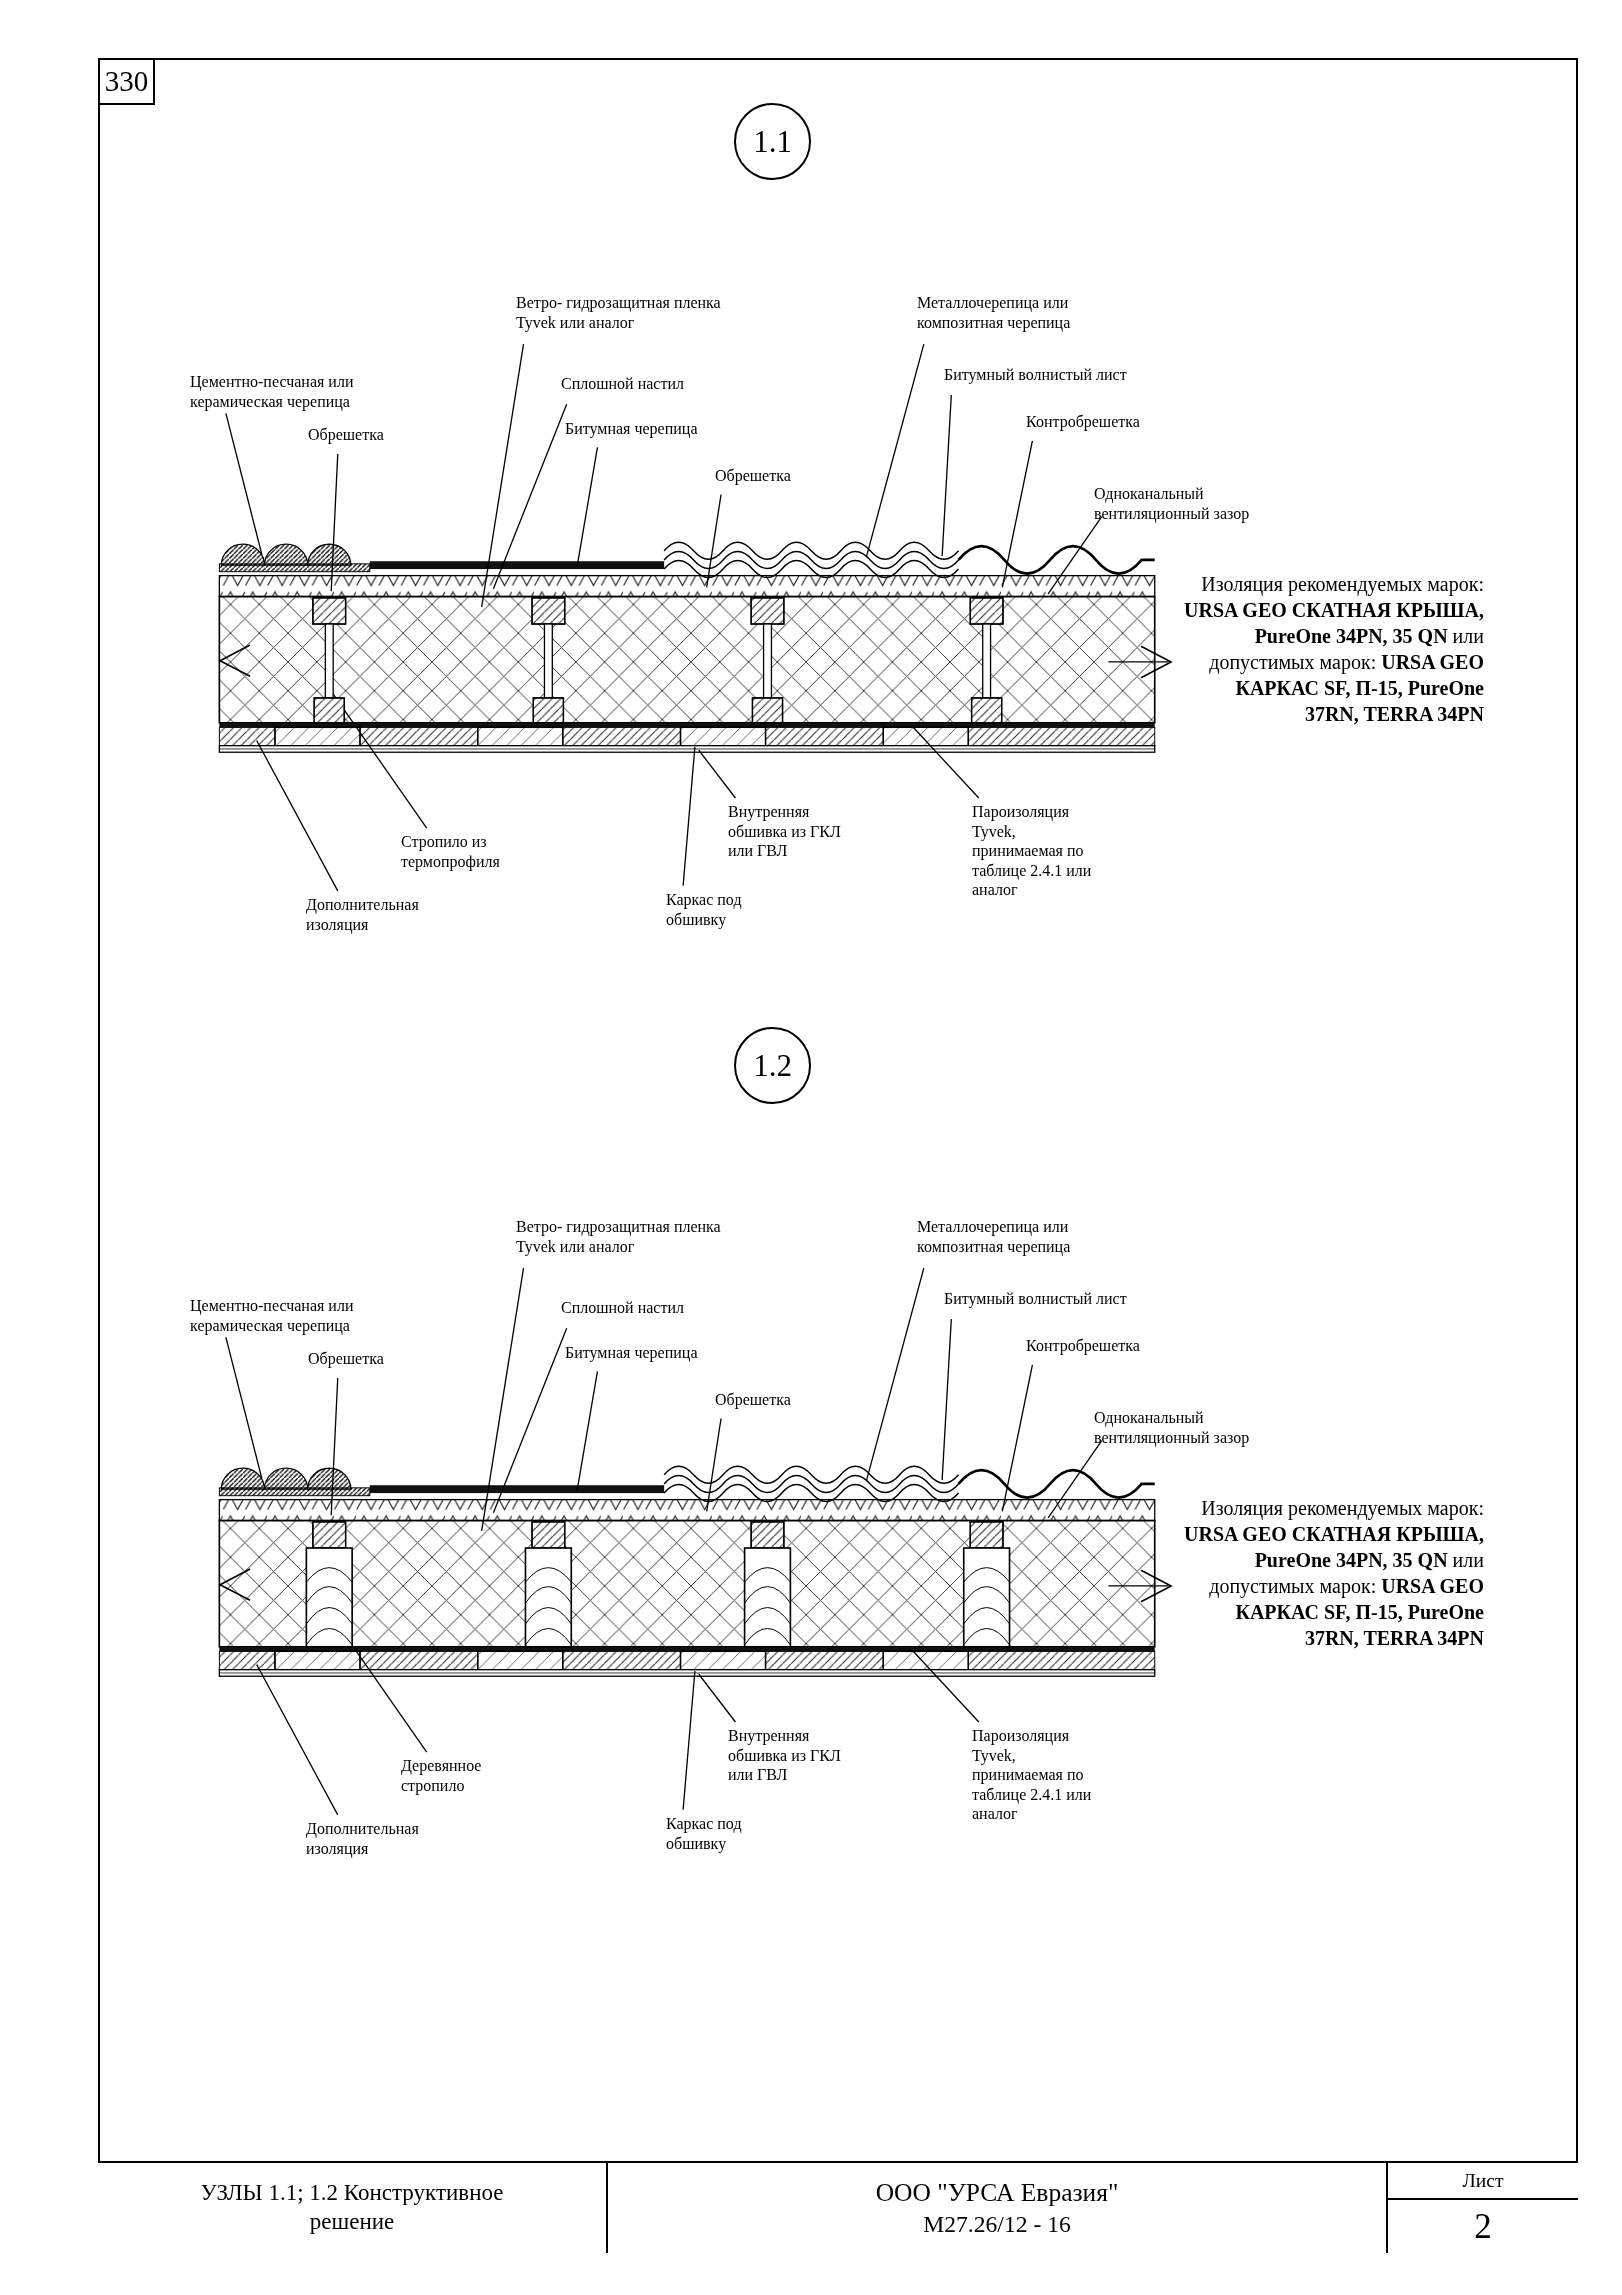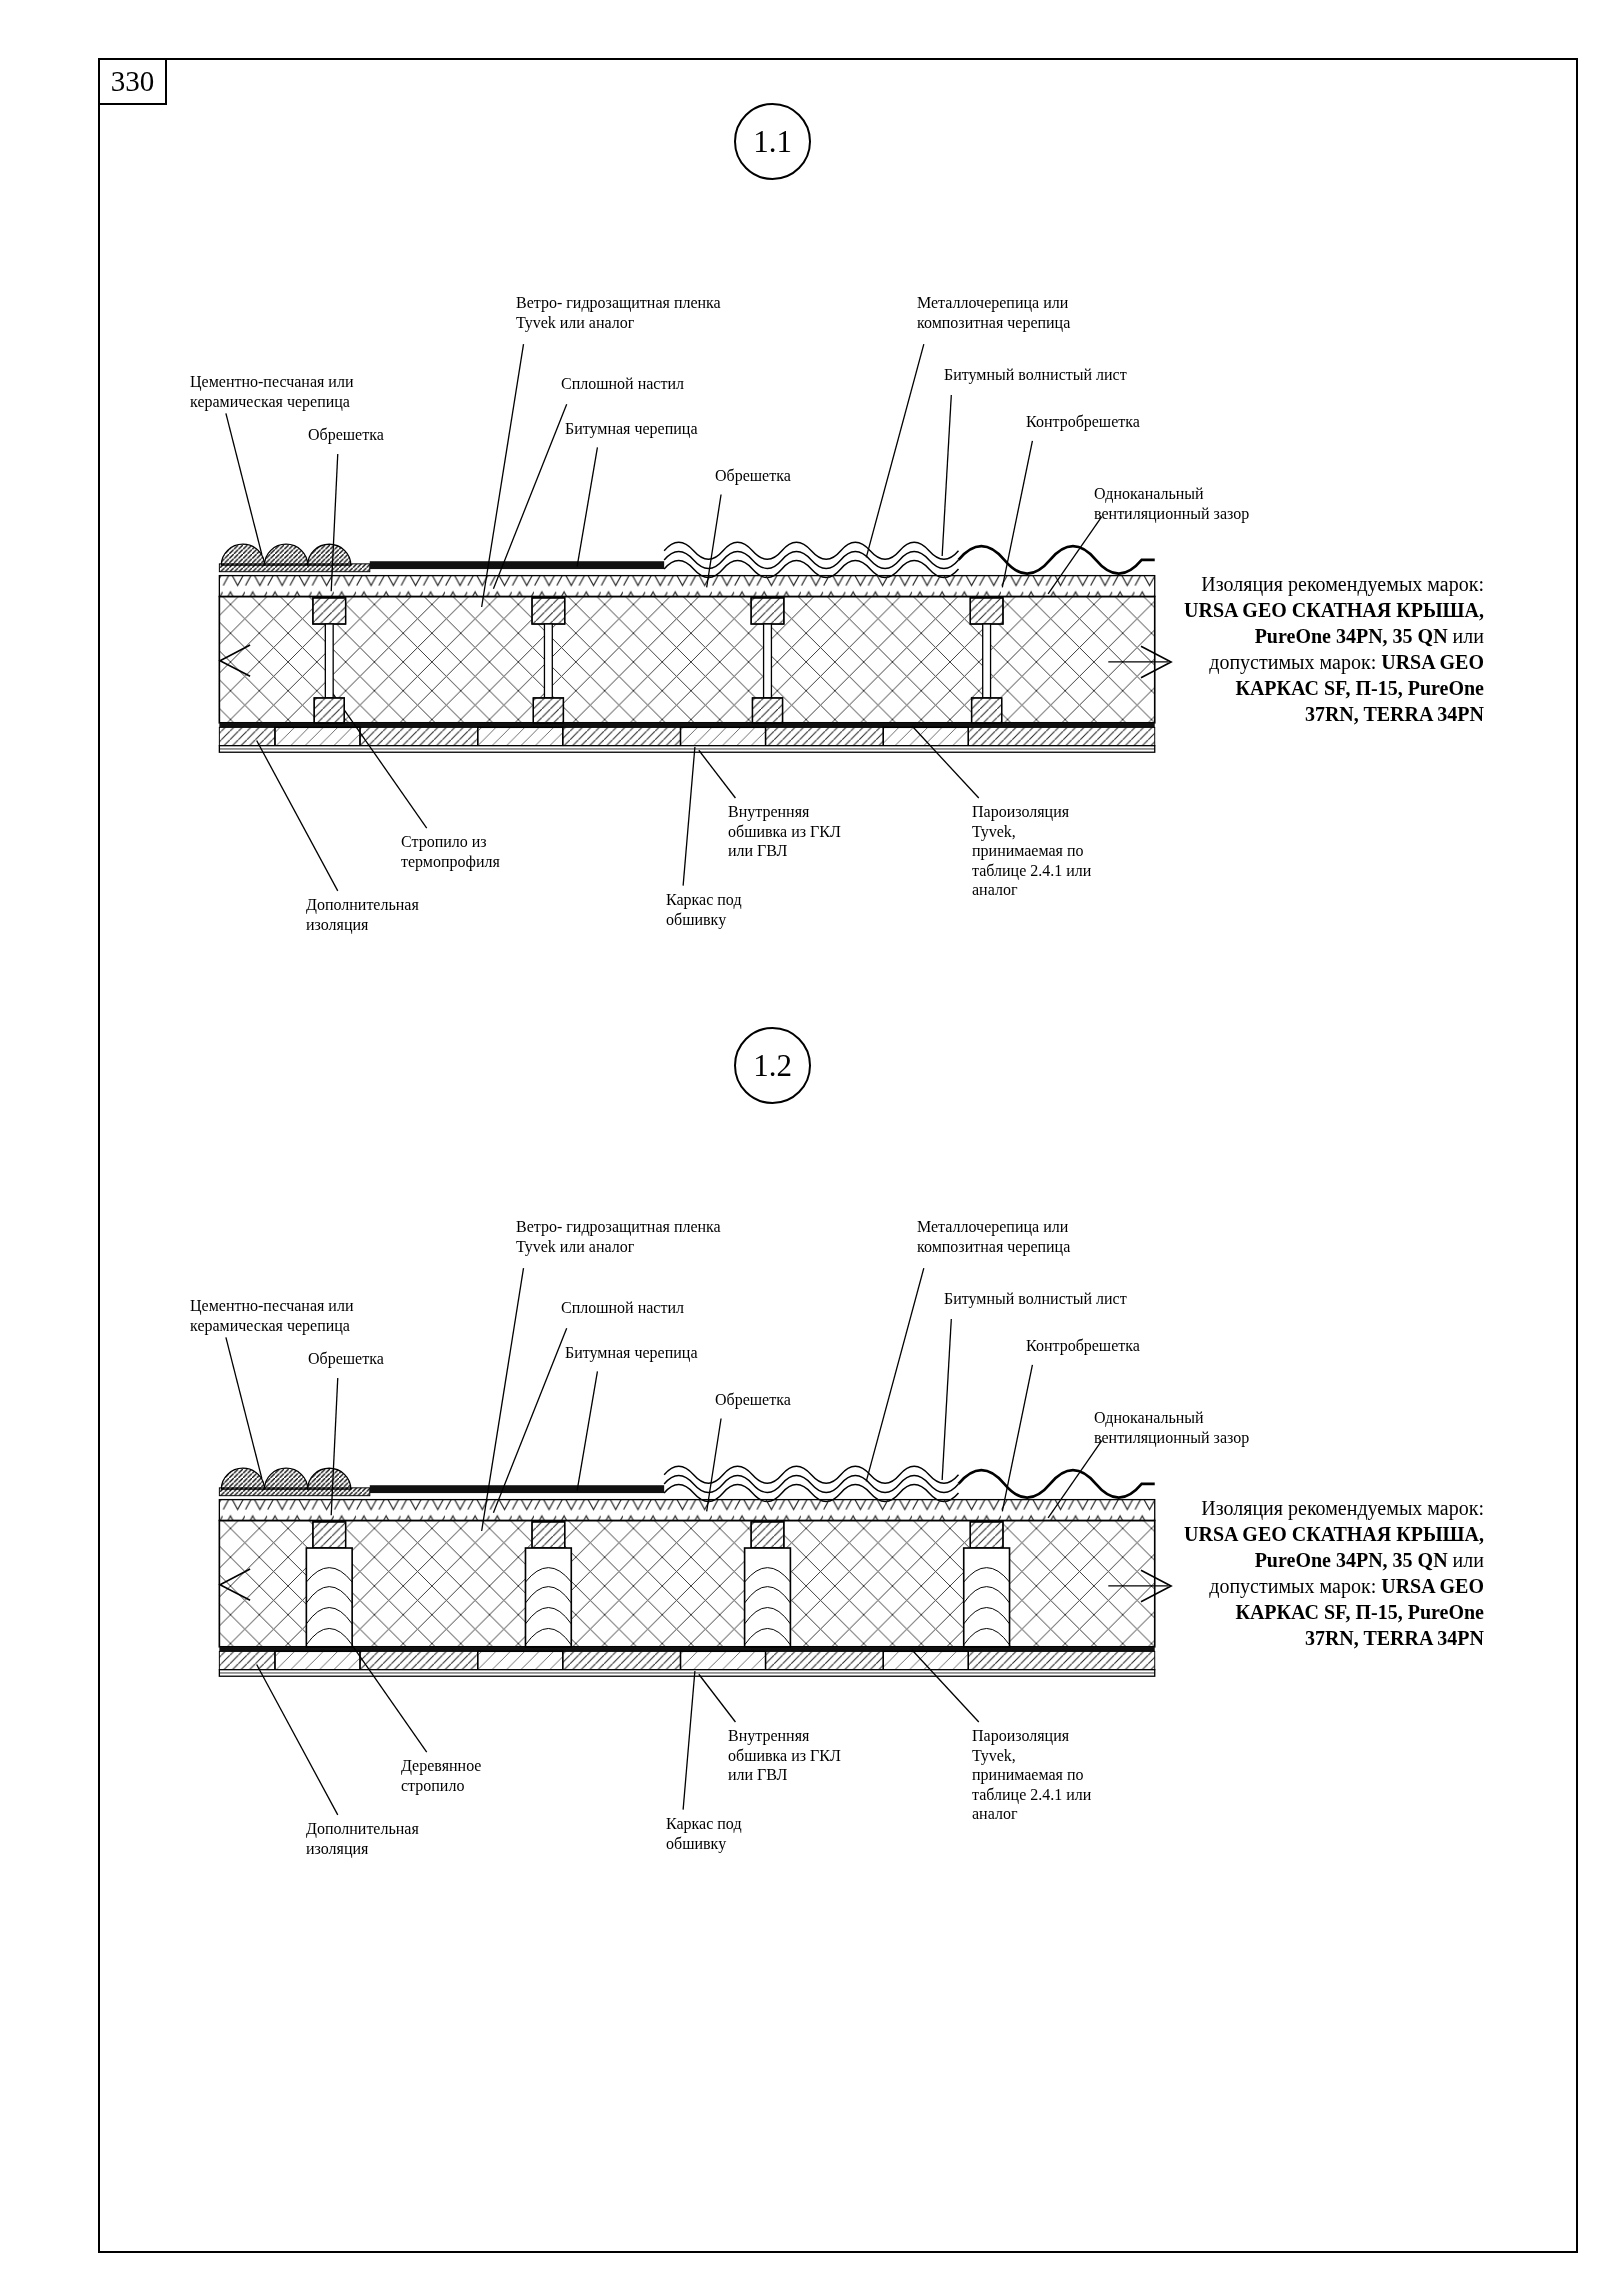--- a/index.html
+++ b/index.html
@@ -11,21 +11,21 @@
     position:relative;
   }
   .page { position:absolute; inset:0; background:#fff; }
   .frame {
     position:absolute; left:98px; top:58px;
     width:1480px; height:2195px;
     border:2px solid #000;
   }
   .corner-box {
     position:absolute; left:98px; top:58px;
-    width:69px; height:47px;
+    width:57px; height:47px;
     border:2px solid #000;
     display:flex; align-items:center; justify-content:center;
     font-size:29px; background:#fff;
   }
   .detail { position:absolute; left:0; width:1350px; height:955px; }
   .detail svg.gfx { position:absolute; left:0; top:0; }
   .bubble {
     position:absolute; left:734px; top:103px;
     width:77px; height:77px;
     border:2.6px solid #000; border-radius:50%;
@@ -271,14 +271,26 @@
     <div class="co c-frame">Каркас под
 обшивку</div>
     <div class="co c-vapor">Пароизоляция
 Tyvek,
 принимаемая по
 таблице 2.4.1 или
 аналог</div>
     <div class="note"><span>Изоляция рекомендуемых марок: </span><b>URSA GEO СКАТНАЯ КРЫША, PureOne 34PN, 35 QN</b><span> или допустимых марок: </span><b>URSA GEO КАРКАС SF, П-15, PureOne 37RN, TERRA 34PN</b></div>
   </section>
 
+  <div class="tb">
+    <div class="tb-left">УЗЛЫ 1.1; 1.2 Конструктивное
+решение</div>
+    <div class="tb-center">
+      <div class="tb-company">ООО "УРСА Евразия"</div>
+      <div class="tb-doc">М27.26/12 - 16</div>
+    </div>
+    <div class="tb-right">
+      <div class="tb-sheet-label">Лист</div>
+      <div class="tb-sheet-num">2</div>
+    </div>
+  </div>
 </div>
 
 
 </body></html>

